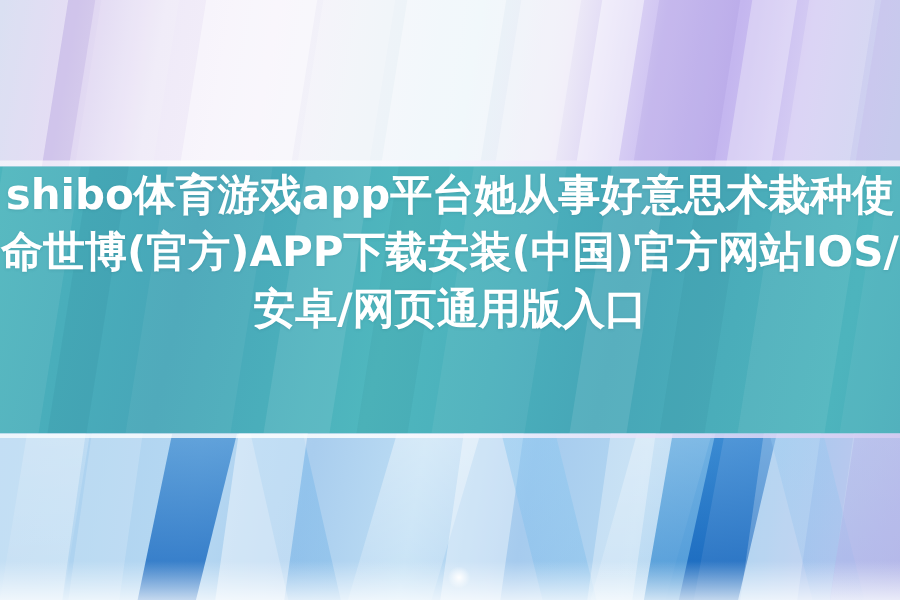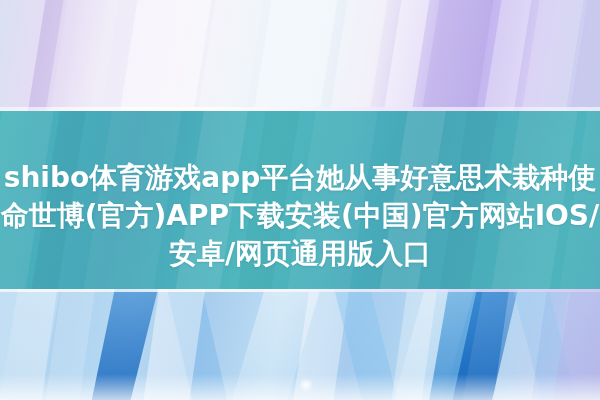--- a/index.html
+++ b/index.html
@@ -117,21 +117,21 @@
   .m10{ left: 572px; width: 40px; background: rgba(255,255,255,0.05); }
 
   
   .headline-wrap {
     position: absolute;
     left: 0;
     top: 111px;
     width: 600px;
     height: 210px;
     display: flex;
-    align-items: center;
+    align-items: flex-start;
     justify-content: center;
     overflow: hidden;
     z-index: 5;
   }
   .headline {
     width: 760px;
     margin: 0;
     text-align: center;
     color: #ffffff;
     font-family: "DejaVu Sans", "Liberation Sans", sans-serif;

